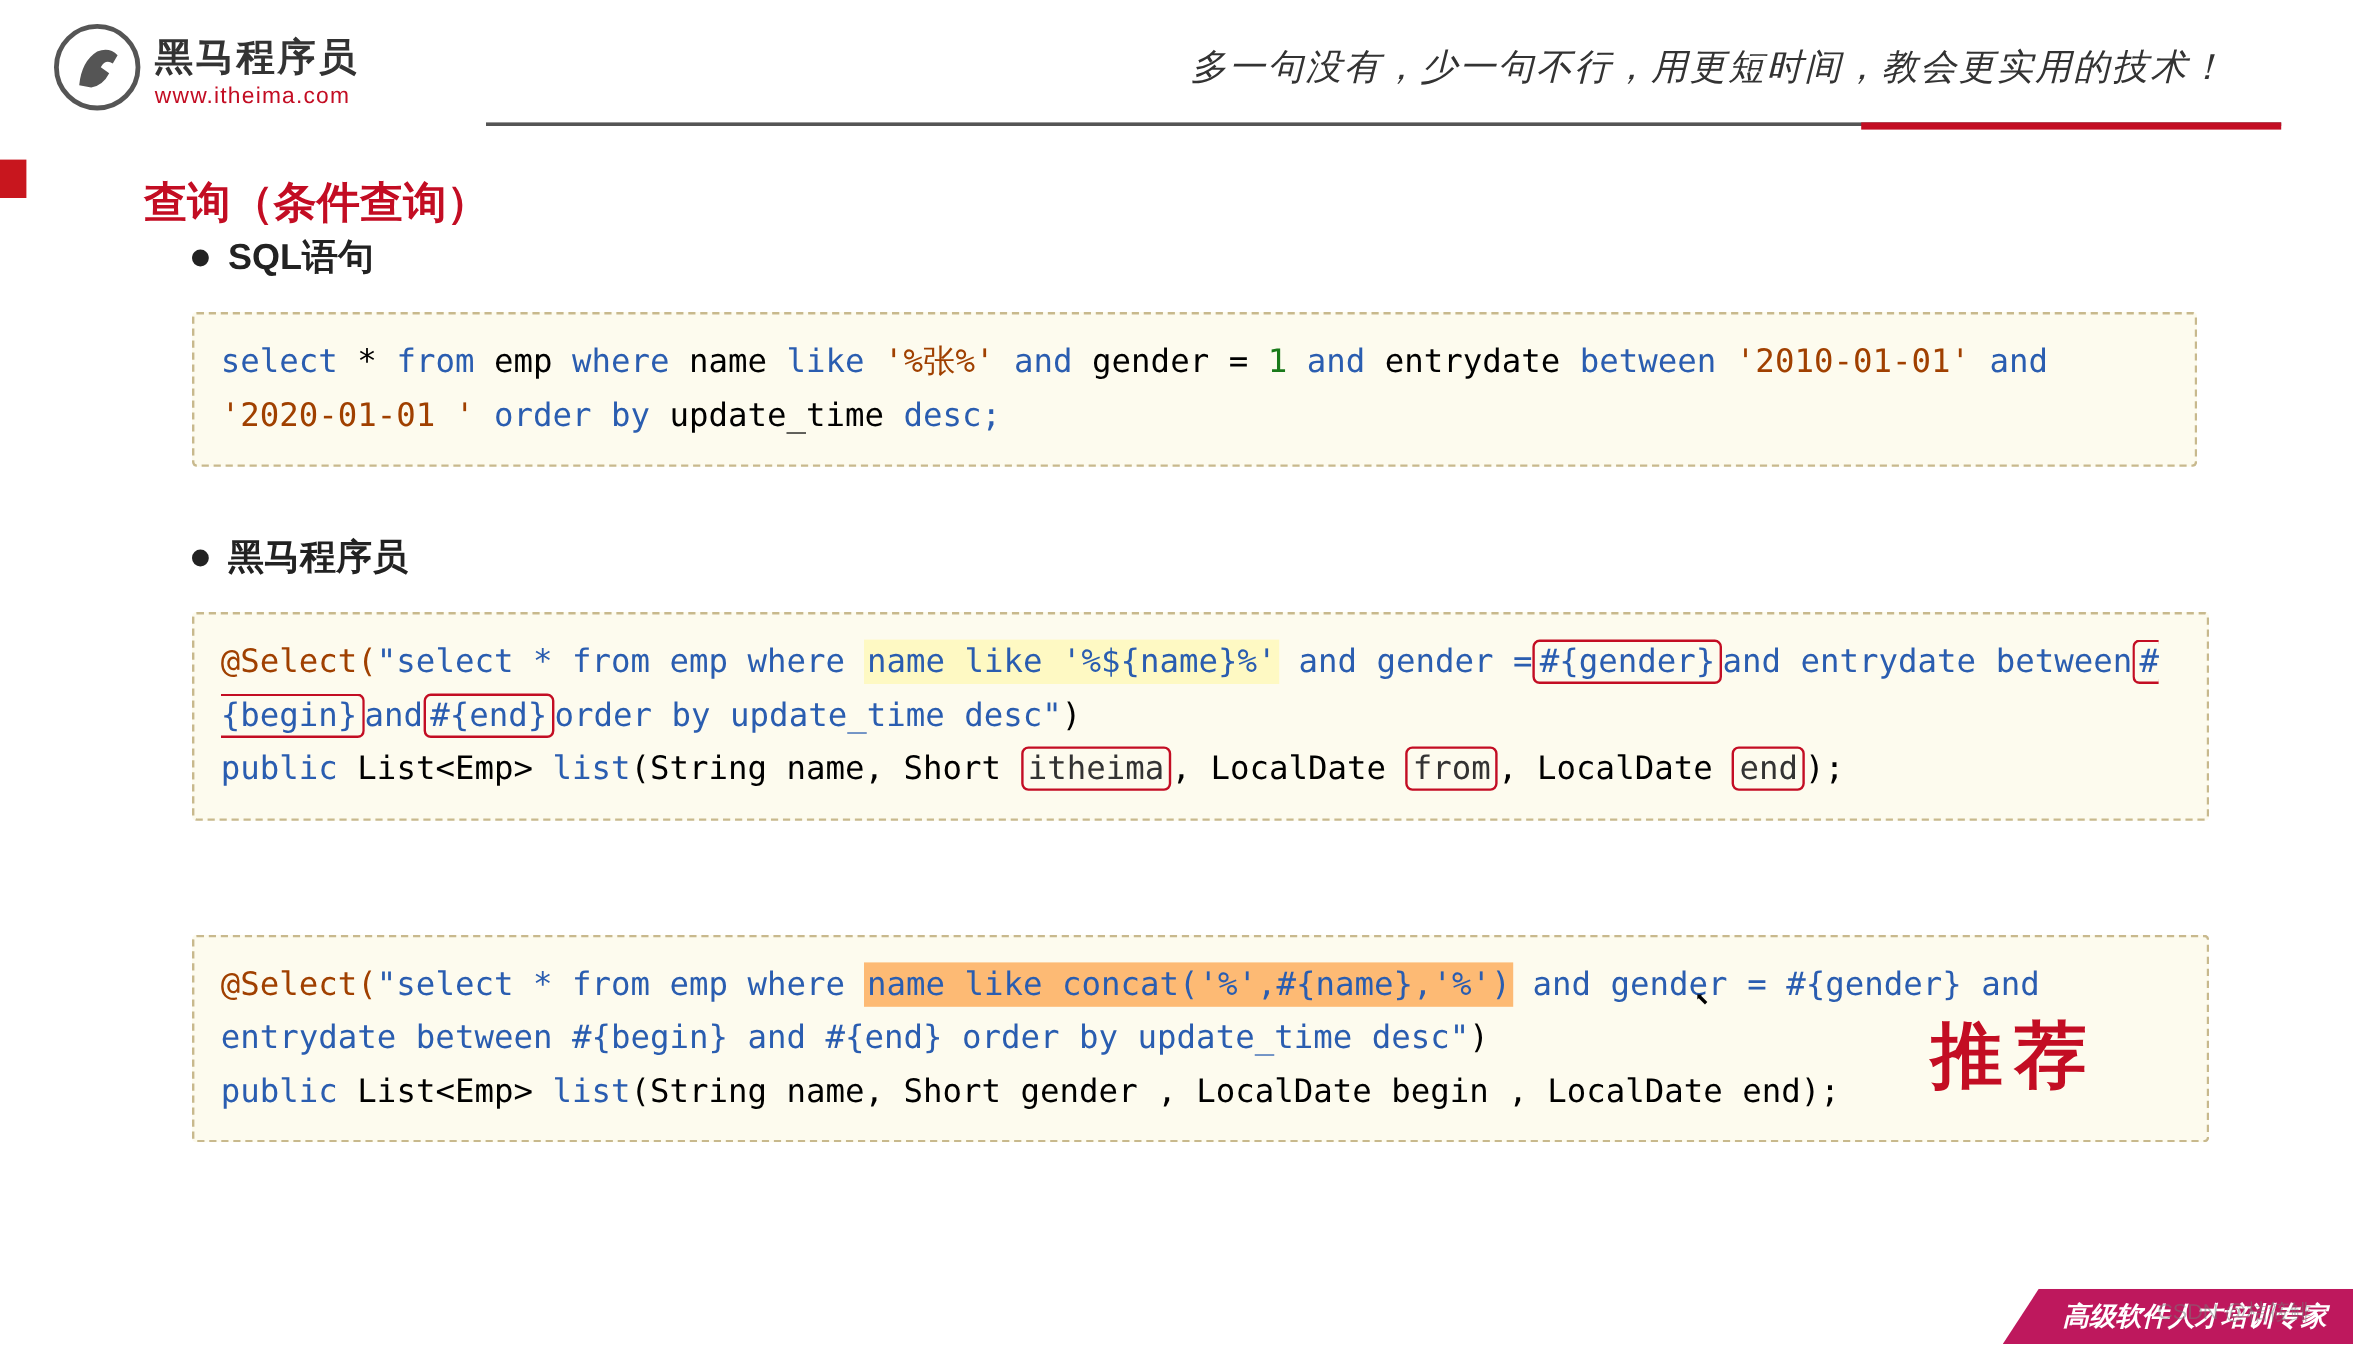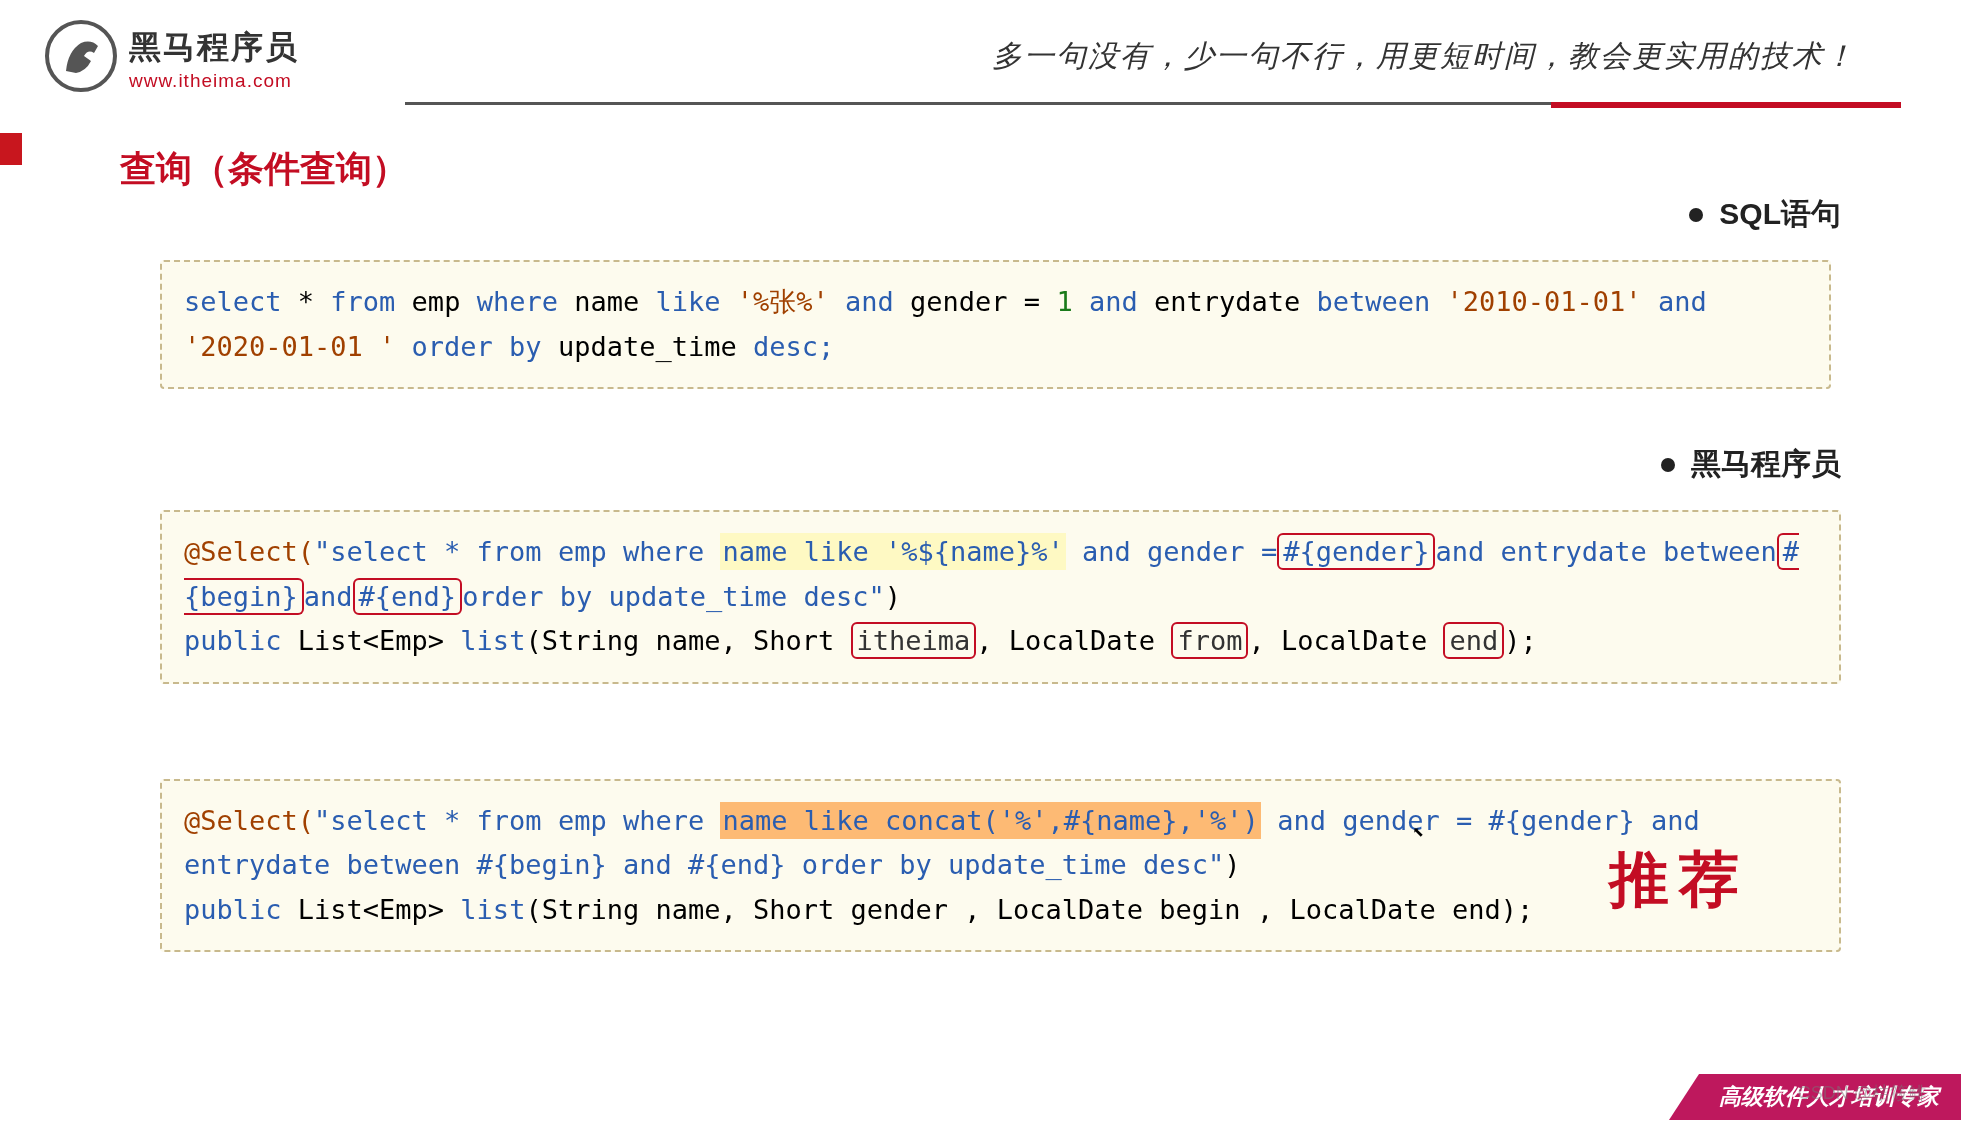--- a/index.html
+++ b/index.html
@@ -84,21 +84,20 @@
     }
     .section-label {
       font-size: 30px;
       font-weight: bold;
       color: #222;
       margin-left: 40px;
       margin-bottom: 25px;
       display: flex;
       align-items: center;
       gap: 16px;
-      justify-content: flex-end;
     }
     .bullet {
       width: 14px;
       height: 14px;
       background: #222;
       border-radius: 50%;
       display: inline-block;
     }
     .code-box {
       border: 2px dashed #c8b98d;

